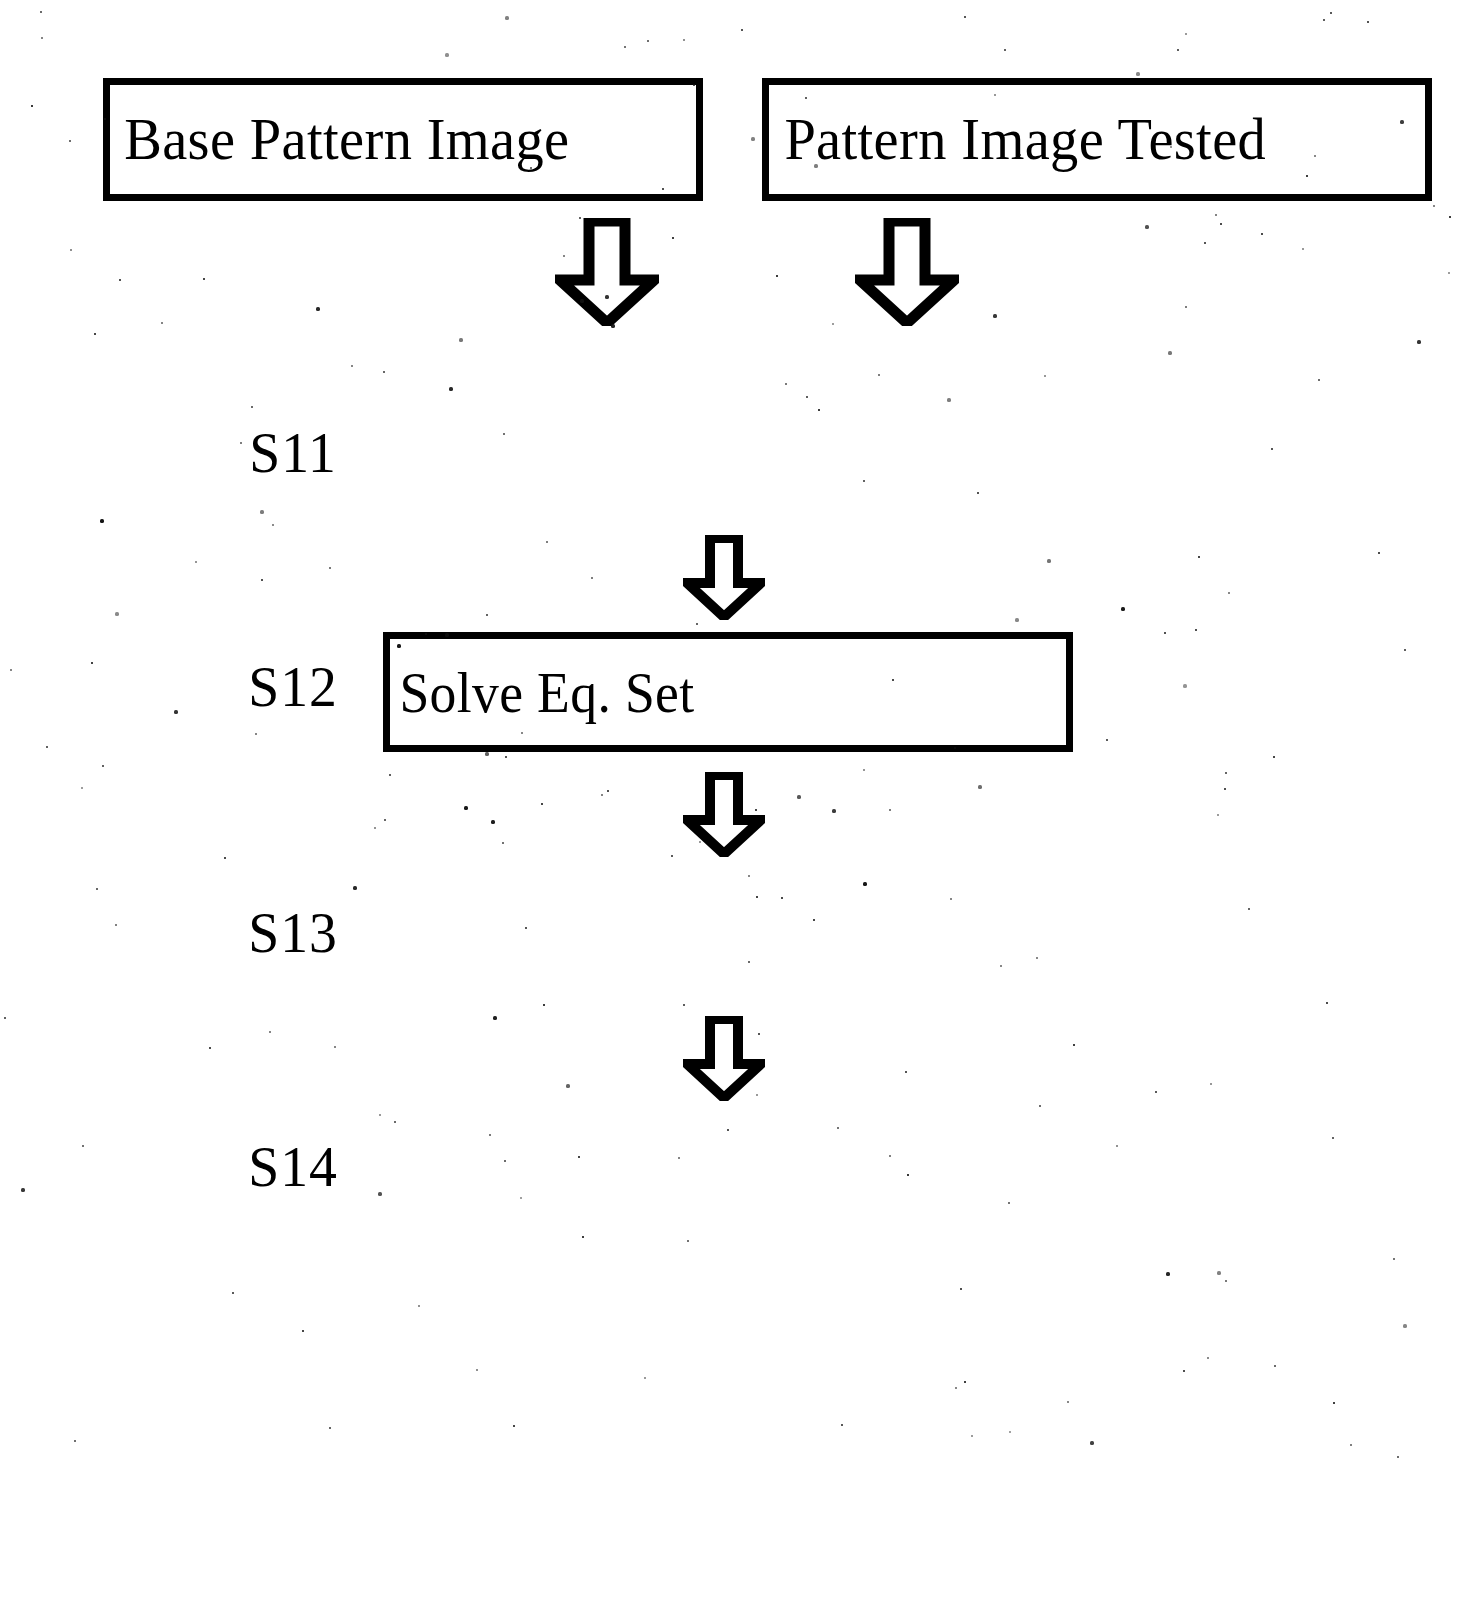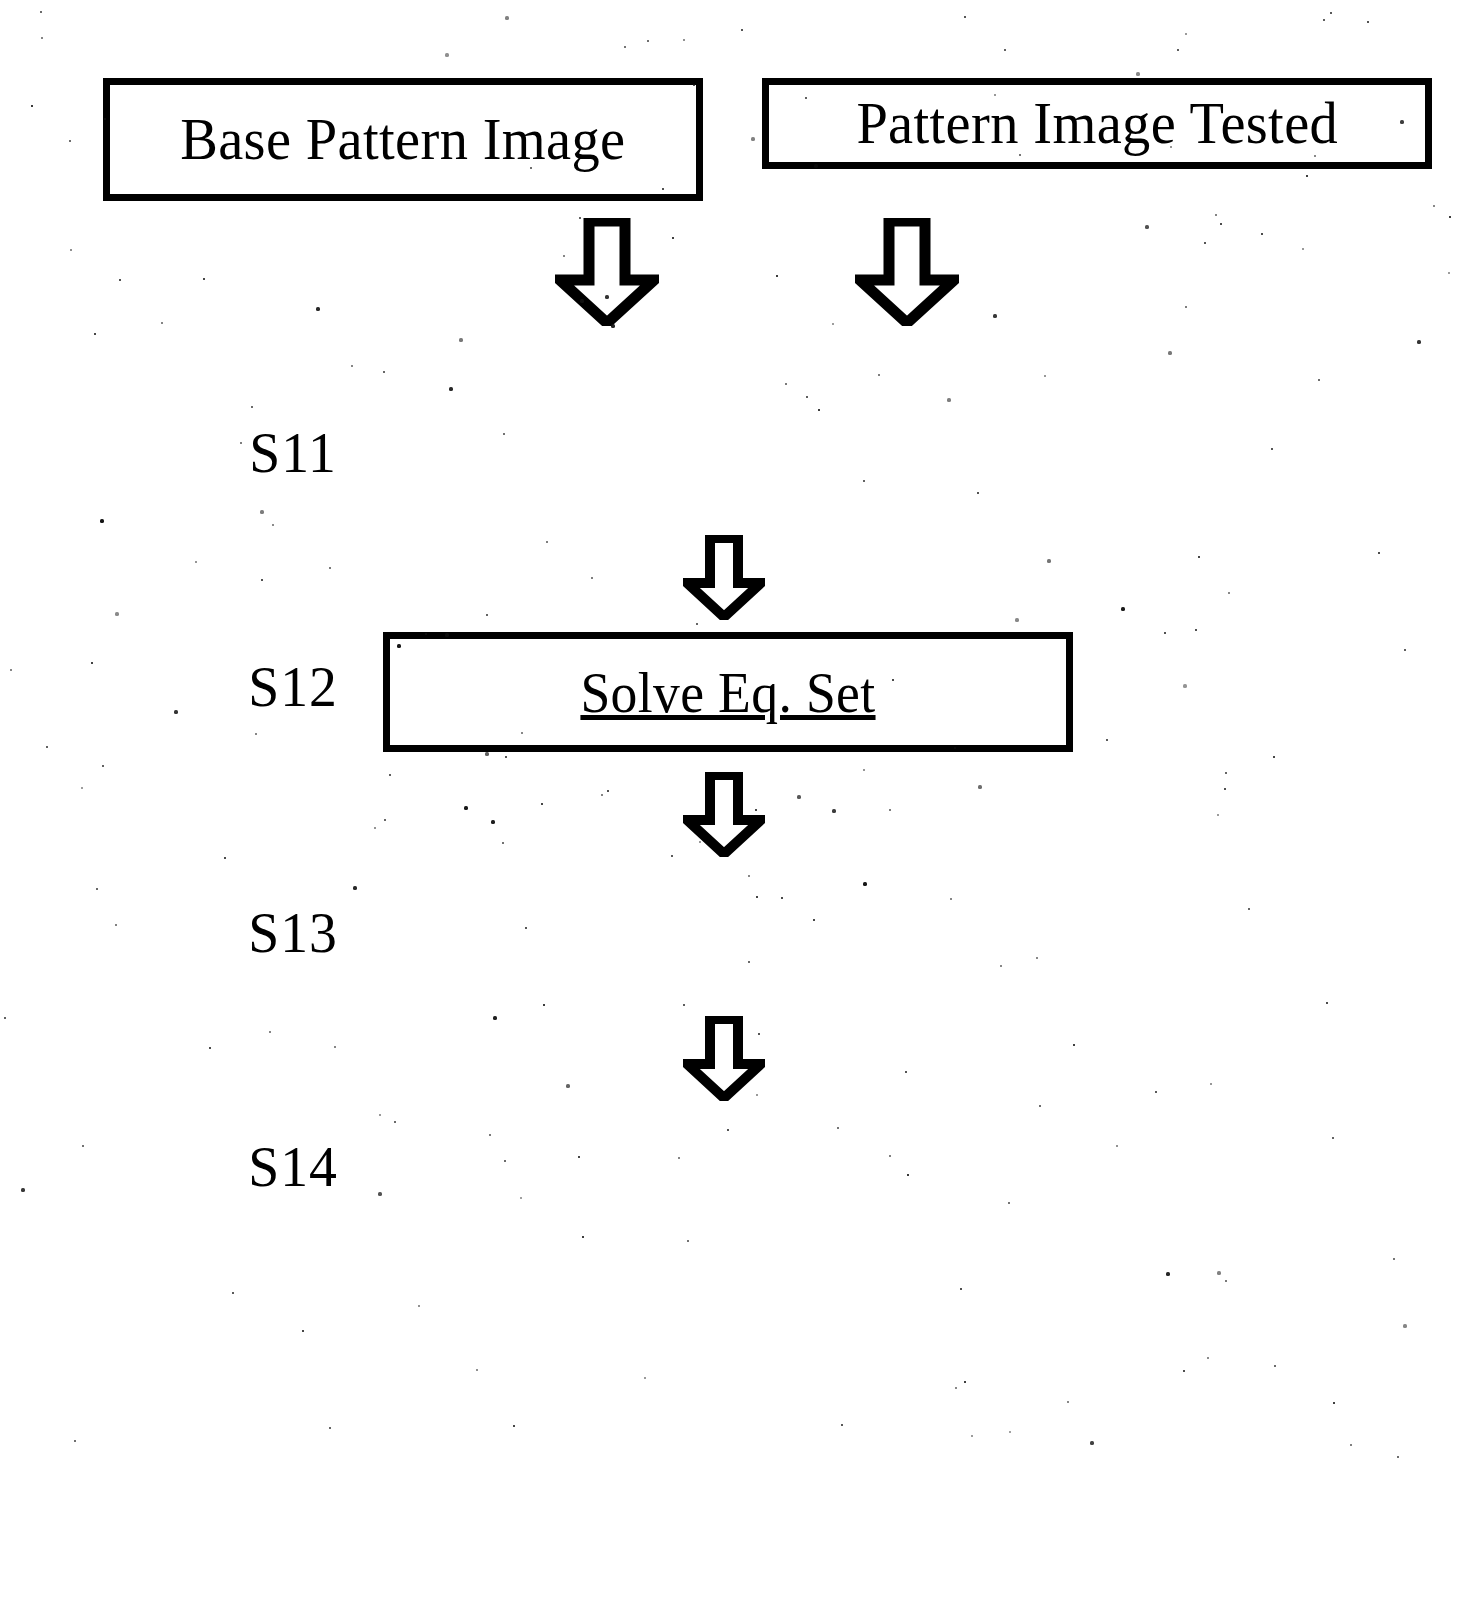--- a/index.html
+++ b/index.html
@@ -35,21 +35,20 @@
   }
 
   
   .flow-box {
     position: absolute;
     box-sizing: border-box;
     background: #ffffff;
     border: 7px solid #000000;
     display: flex;
     align-items: center;
-    justify-content: center;
     z-index: 2;
   }
   .flow-box .box-label {
     font-family: "Liberation Serif", "DejaVu Serif", serif;
     font-weight: 400;
     letter-spacing: 0.4px;
     white-space: nowrap;
     transform: scaleX(0.94);
     color: #000;
   }
@@ -58,37 +57,37 @@
   #box-base-pattern-image {
     left: 103px;
     top: 78px;
     width: 600px;
     height: 123px;
   }
   #box-pattern-image-tested {
     left: 762px;
     top: 78px;
     width: 670px;
-    height: 91px;
+    height: 123px;
   }
   #box-base-pattern-image .box-label,
   #box-pattern-image-tested .box-label {
     font-size: 60px;
   }
 
   
   .step-box {
     left: 383px;
     width: 690px;
     height: 120px;
   }
   .step-box .box-label { font-size: 57px; }
 
   #box-step-s11 { top: 397px; }
-  #box-step-s12 { top: 632px; text-decoration: underline; }
+  #box-step-s12 { top: 632px; }
   #box-step-s13 { top: 878px; }
   #box-step-s14 { top: 1112px; }
 
   
   .step-id {
     position: absolute;
     left: 228px;
     width: 130px;
     text-align: center;
     font-size: 58px;

